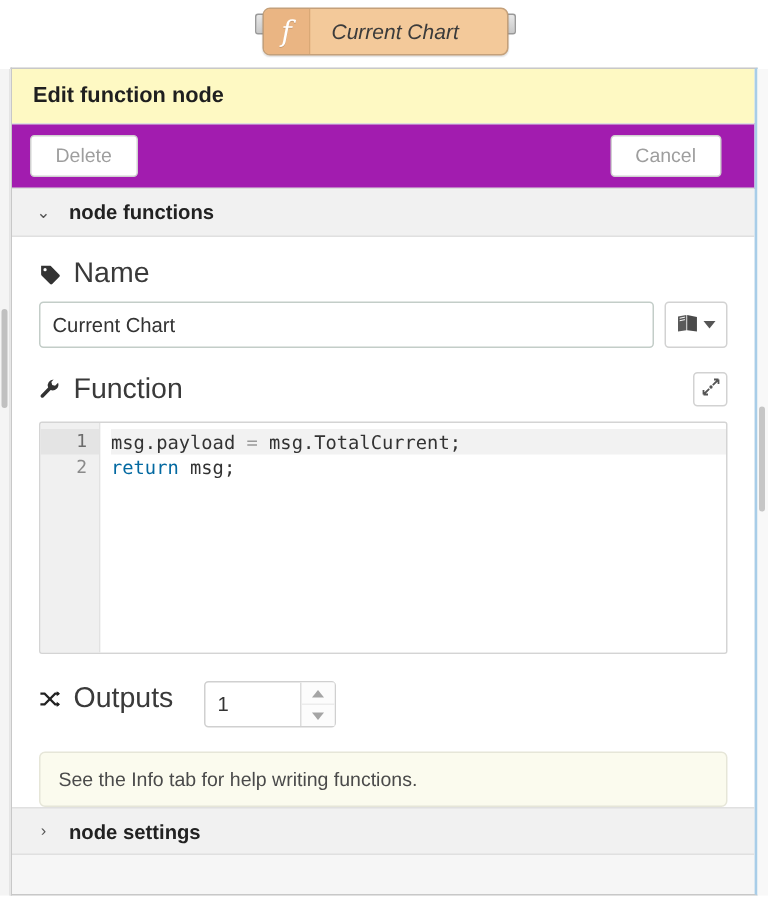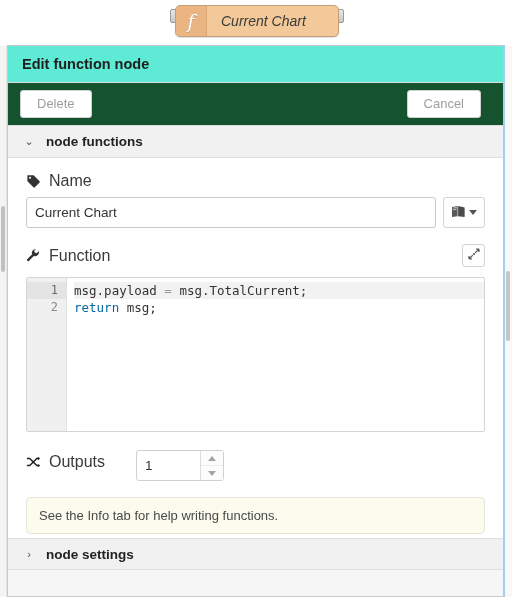--- a/index.html
+++ b/index.html
@@ -94,28 +94,28 @@
     overflow: hidden;
   }
 
   .dialog-title {
     height: 36px;
     line-height: 36px;
     padding-left: 14px;
     font-size: 14.5px;
     font-weight: bold;
     color: #1f1f1f;
-    background: #5eead4;
+    background: #fef9c3;
   }
 
   .dialog-toolbar {
     height: 44px;
     border-top: 1px solid #dedede;
     border-bottom: 1px solid #dedede;
-    background: #14532d;
+    background: #a21caf;
     display: flex;
     align-items: center;
     padding: 0 12px;
     box-sizing: border-box;
   }
   .btn {
     font-family: "Liberation Sans", sans-serif;
     font-size: 13px;
     border-radius: 3px;
     box-sizing: border-box;
@@ -172,21 +172,21 @@
     background: #ffffff;
     padding: 14px 18px 0 18px;
     box-sizing: border-box;
     height: 380px;
     position: relative;
   }
 
   .field-label {
     display: flex;
     align-items: center;
-    font-size: 16px;
+    font-size: 19px;
     color: #3a3a3a;
     margin-bottom: 7px;
   }
   .field-label .licon {
     width: 17px;
     margin-right: 6px;
     display: inline-flex;
     align-items: center;
     justify-content: flex-start;
     color: #333333;

